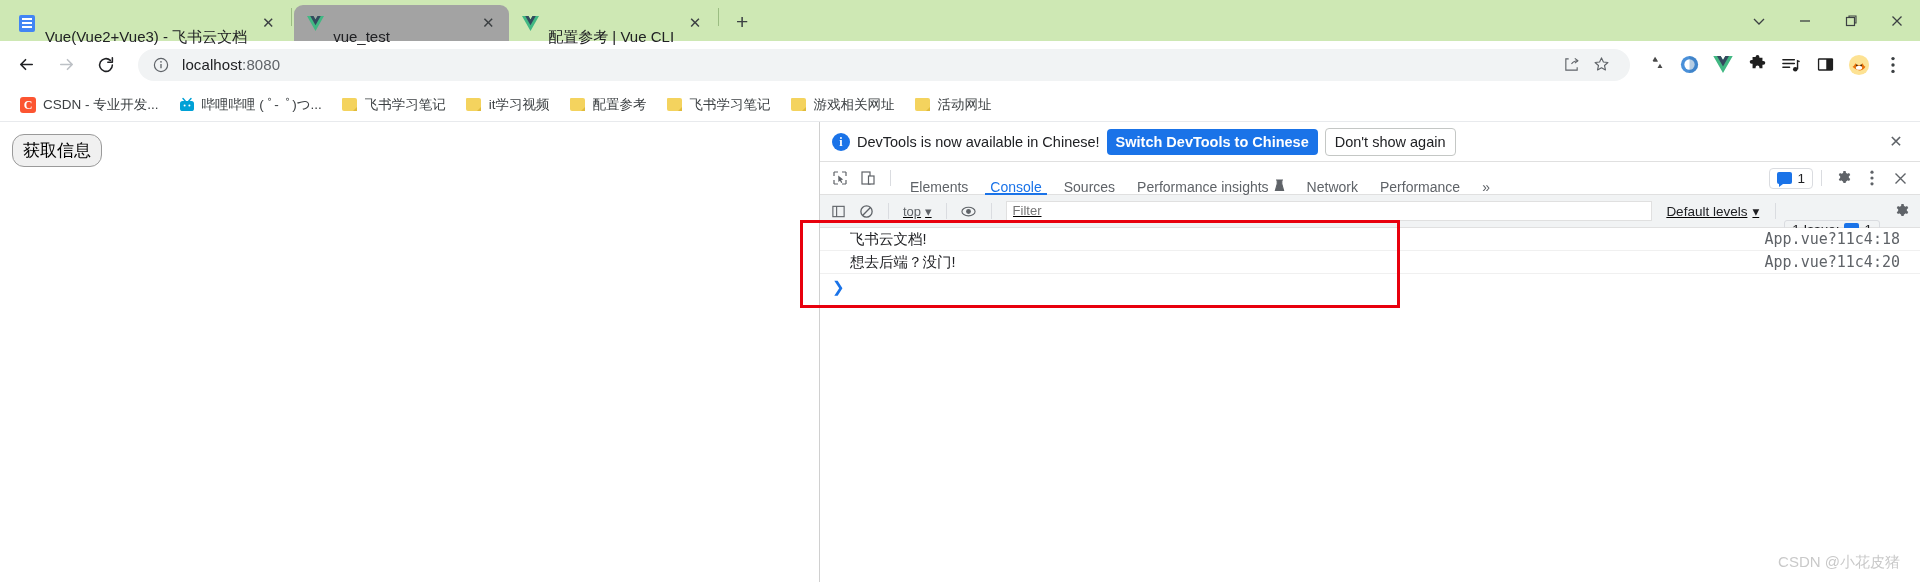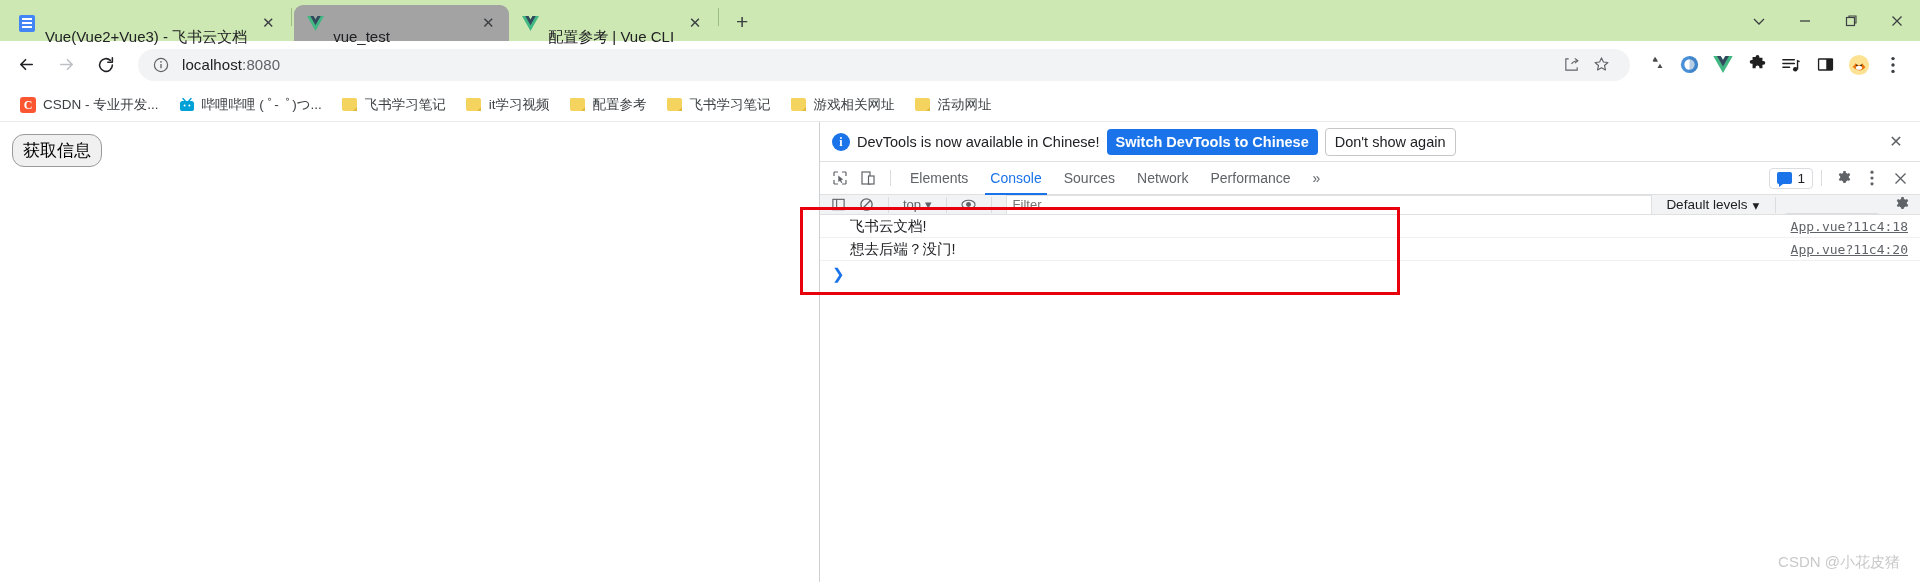--- a/index.html
+++ b/index.html
@@ -183,40 +183,41 @@
     height: 33px; display: flex; align-items: center;
     border-bottom: 1px solid #e0e0e0; padding-left: 6px;
     background: #fff;
   }
   .dt-iconbtn {
     width: 28px; height: 28px; display: flex;
     align-items: center; justify-content: center; color: #5f6368;
   }
   .dt-vsep { width: 1px; height: 16px; background: #dadce0; margin: 0 8px; }
   .dt-tab {
-    height: 33px; padding: 0 11px; display: flex; align-items: center;
+    height: 33px; padding: 0 11px; display: flex; align-items: flex-end;
     font-size: 14px; color: #5f6368; position: relative; white-space: nowrap;
     gap: 5px;
   }
   .dt-tab.sel { color: #1a73e8; }
   .dt-tab.sel::after {
     content: ""; position: absolute; left: 6px; right: 6px; bottom: 0;
     height: 2px; background: #1a73e8;
   }
   .dt-tabs-right { margin-left: auto; display: flex; align-items: center; padding-right: 6px; }
   .issue-pill {
     display: flex; align-items: center; gap: 5px;
     border: 1px solid #dadce0; border-radius: 4px;
     padding: 2px 7px; font-size: 13.5px; color: #202124;
   }
 
   .dt-console-bar {
-    height: 20px; display: flex; align-items: center;
+    height: 33px; display: flex; align-items: center;
     border-bottom: 1px solid #e0e0e0; background: #f1f3f4;
     padding-left: 4px;
+    text-decoration: underline;
   }
   .ctx-select {
     display: flex; align-items: center; gap: 4px;
     font-size: 13px; color: #5f6368; padding: 0 6px;
   }
   .filter-input {
     flex: 1 1 auto; height: 20px; background: #fff;
     border: 1px solid #e0e0e0; margin: 0 6px;
     font-size: 13px; color: #be185d; padding: 0 6px;
     font-family: "Liberation Sans", sans-serif; line-height: 20px;
@@ -242,23 +243,23 @@
   }
 
   .console-body { flex: 1 1 auto; position: relative; background: #fff; }
   .log-row {
     display: flex; align-items: center; height: 23px;
     border-bottom: 1px solid #f0f0f0; padding-left: 30px;
     font-family: "Liberation Sans", sans-serif; font-size: 14.5px;
     color: #202124;
   }
   .log-row .log-src {
-    margin-left: auto; padding-right: 12px;
-    font-family: "DejaVu Sans Mono", monospace; font-size: 13px;
-    color: #5f6368; text-decoration: underline;
+    margin-left: auto; padding-right: 20px;
+    font-family: "DejaVu Sans Mono", monospace; font-size: 15px;
+    color: #5f6368; 
   }
   .prompt-row {
     display: flex; align-items: center; height: 26px; padding-left: 12px;
     color: #1a73e8; font-size: 15px;
   }
   .annot-box {
     position: absolute; border: 3px solid #e8000d; pointer-events: none;
   }
   .watermark {
     position: absolute; right: 20px; bottom: 10px;
@@ -519,20 +520,28 @@
 
       <span class="dt-tab">
           <span>Elements</span>
         </span>
       <span class="dt-tab sel">
           <span>Console</span>
         </span>
       <span class="dt-tab">
           <span>Sources</span>
         </span>
+      <span class="dt-tab">
+        <span>Performance insights</span>
+        <span>
+          <svg width="11" height="13" viewBox="0 0 11 13">
+              <path d="M2 1h7M3.2 1v4L1.4 11.4h8.2L7.8 5V1" stroke="#5f6368" stroke-width="1.1" fill="#5f6368"></path>
+            </svg>
+        </span>
+      </span>
       <span class="dt-tab">
           <span>Network</span>
         </span>
       <span class="dt-tab">
           <span>Performance</span>
         </span>
       <span class="dt-tab">»</span>
 
       <span class="dt-tabs-right">
         <span class="issue-pill">

